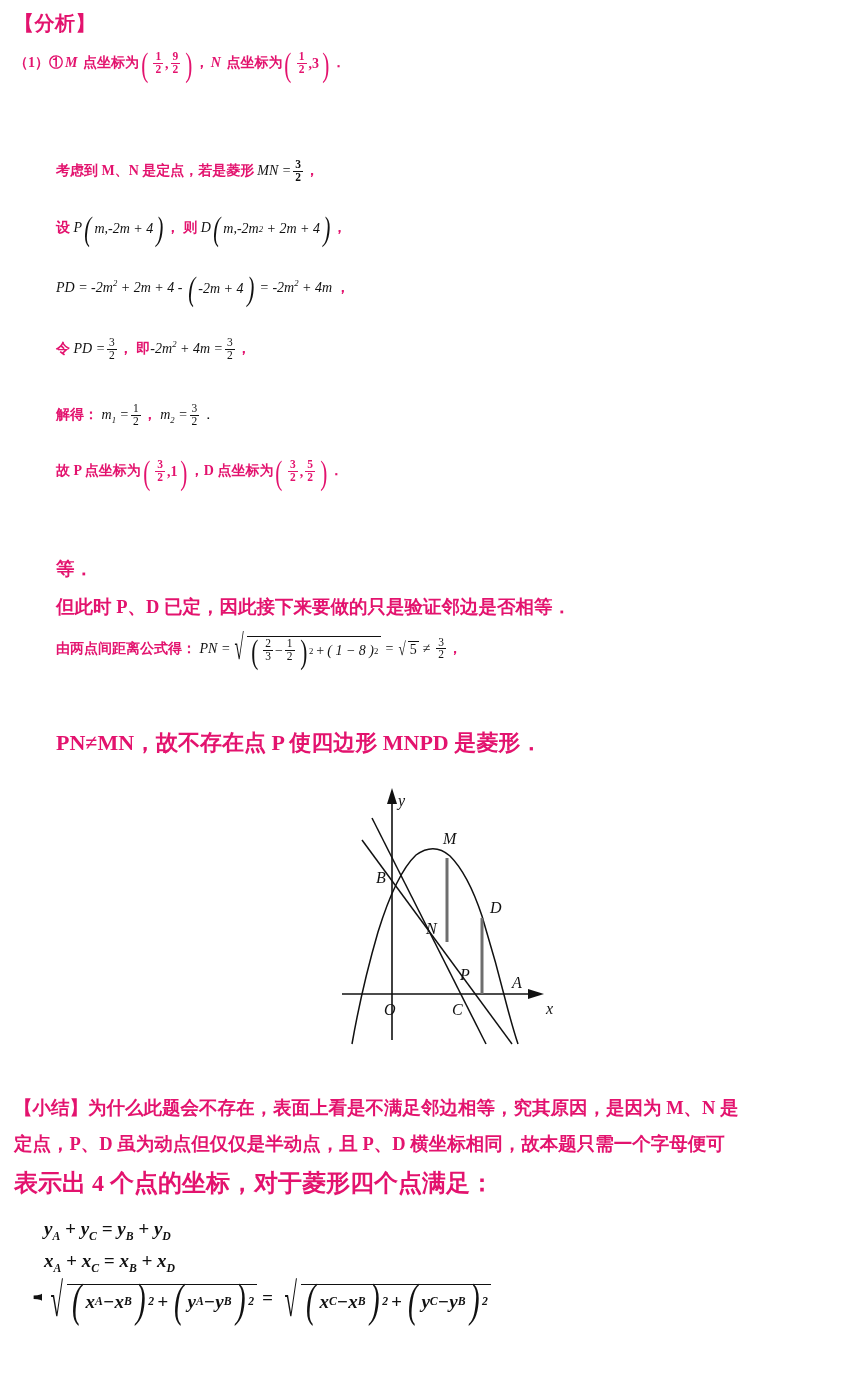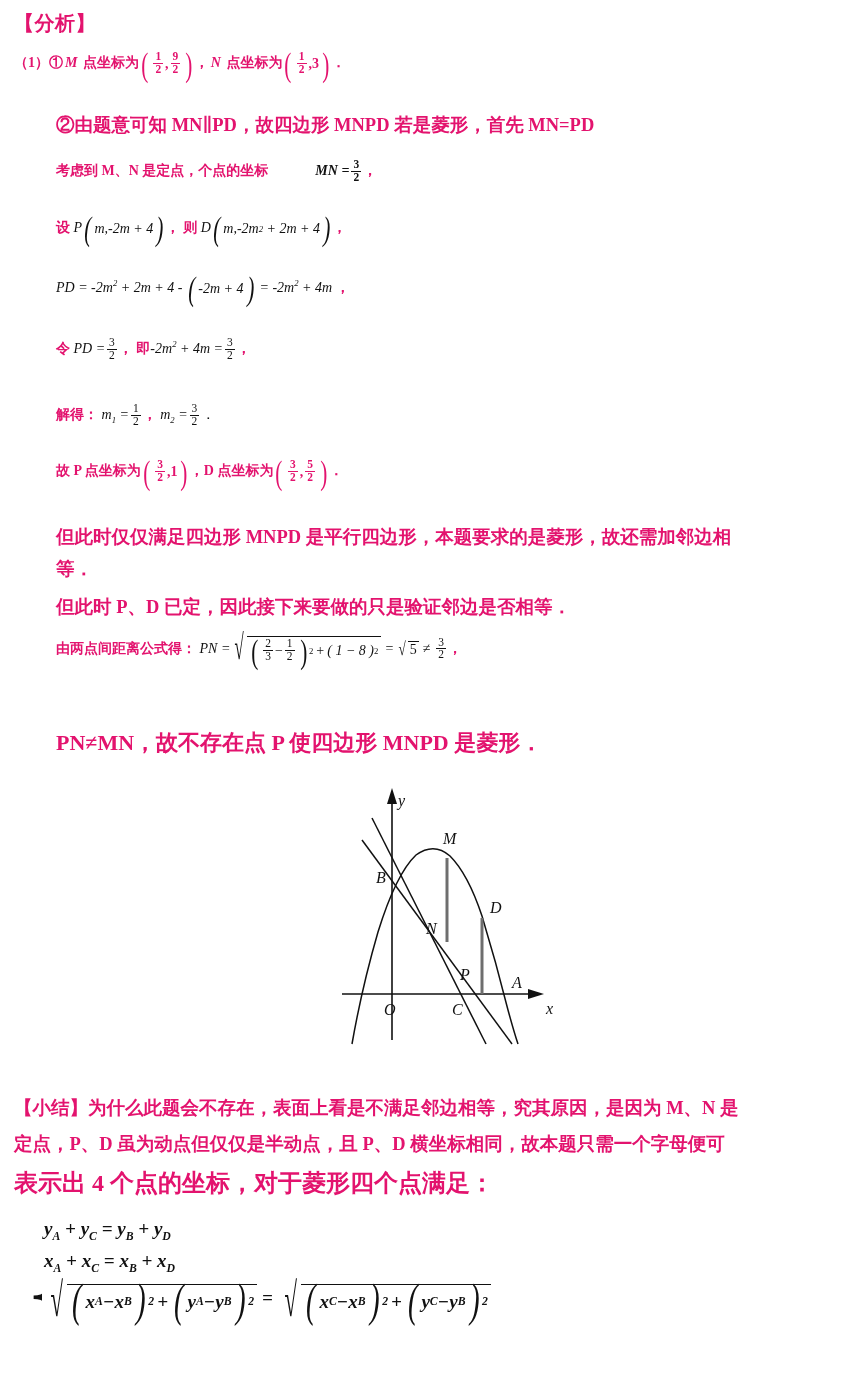--- a/index.html
+++ b/index.html
@@ -91,26 +91,23 @@
       </span><span>，</span><span class="mib" style="padding:0 2px;">N</span><span>&nbsp;点坐标为</span><span class="par">
         <span class="pl">(</span>
         <span class="inner"><span class="frac">
             <span class="num">1</span>
             <span class="den">2</span>
           </span>,<span>3</span></span>
         <span class="pr">)</span>
       </span><span>．</span>
   </div>
 
-  <div class="line pink cn" style="left:56px;top:112px;font-size:18.5px;">
-    <span>②</span><span>由题意可知 MN∥PD，故四边形 MNPD 若是菱形，首先 MN=PD</span>
-  </div>
 
   <div class="line pink cn" style="left:56px;top:160px;">
-    <span>考虑到 M、N 是定点，个点的坐标</span><span class="mi blk" style="font-weight:bold;padding-left:3px;margin-left:44px;">MN =</span><span class="frac blk">
+    <span>考虑到 M、N 是定点，若是菱形</span><span class="mi blk" style="font-weight:normal;padding-left:3px;">MN =</span><span class="frac blk">
         <span class="num">3</span>
         <span class="den">2</span>
       </span><span>，</span>
   </div>
 
   <div class="line" style="left:56px;top:218px;">
     <span class="pink cn">设</span>
     <span class="mi blk">P<span class="par">
           <span class="pl">(</span>
           <span class="inner">m,‑2m&nbsp;+&nbsp;4</span>
@@ -170,21 +167,20 @@
             <span class="num">3</span>
             <span class="den">2</span>
           </span>,<span class="frac">
             <span class="num">5</span>
             <span class="den">2</span>
           </span></span>
         <span class="pr">)</span>
       </span><span>．</span>
   </div>
 
-  <div class="line pink cn" style="left:56px;top:524px;font-size:18.5px;">但此时仅仅满足四边形 MNPD 是平行四边形，本题要求的是菱形，故还需加邻边相</div>
   <div class="line pink cn" style="left:56px;top:556px;font-size:18.5px;">等．</div>
   <div class="line pink cn" style="left:56px;top:594px;font-size:18.5px;text-align:center;">但此时 P、D 已定，因此接下来要做的只是验证邻边是否相等．</div>
 
   <div class="line" style="left:56px;top:636px;">
     <span class="pink cn">由两点间距离公式得：</span>
     <span class="mi blk">PN =</span><span class="rad radbig blk">
         <span class="sign">√</span>
         <span class="radbox">
           <span class="par">
             <span class="pl">(</span>

